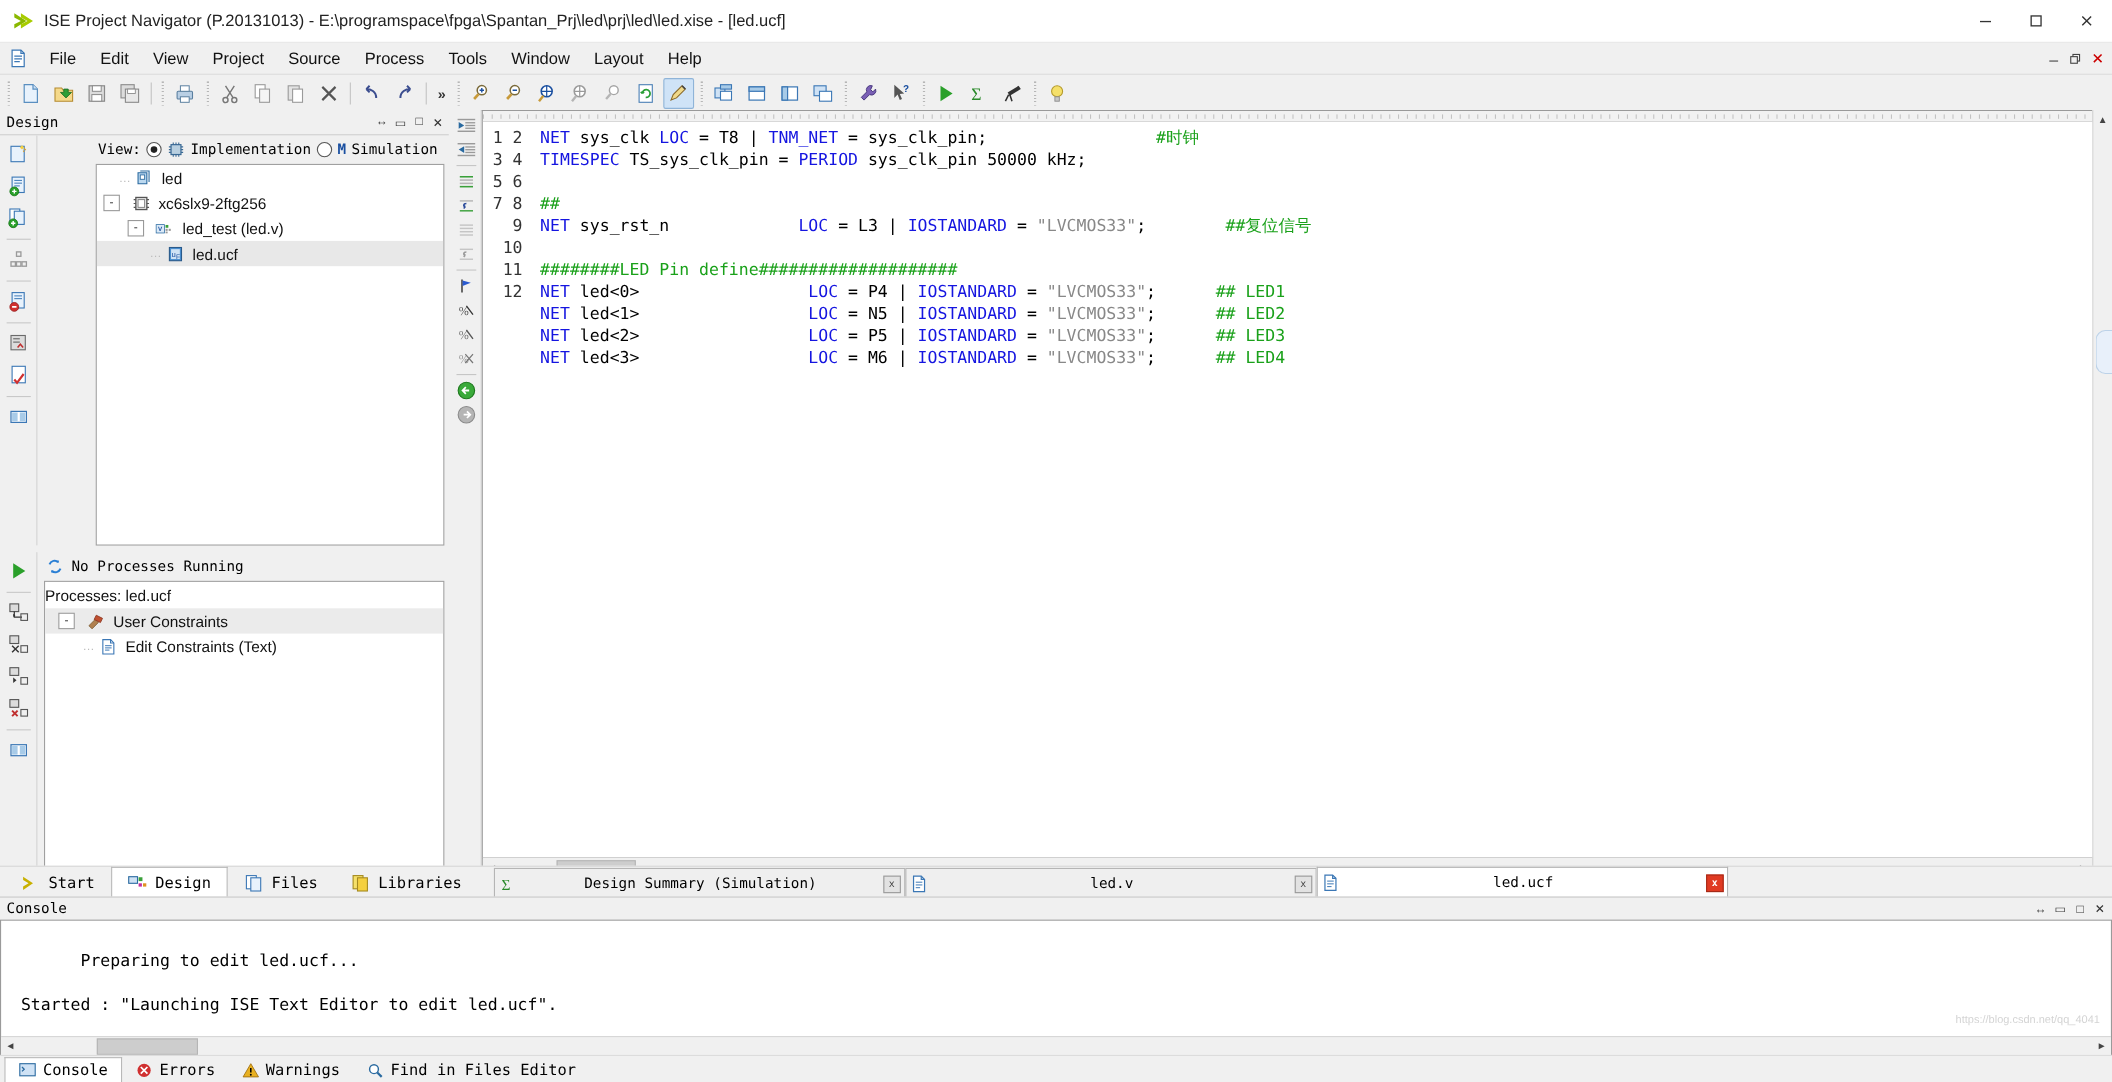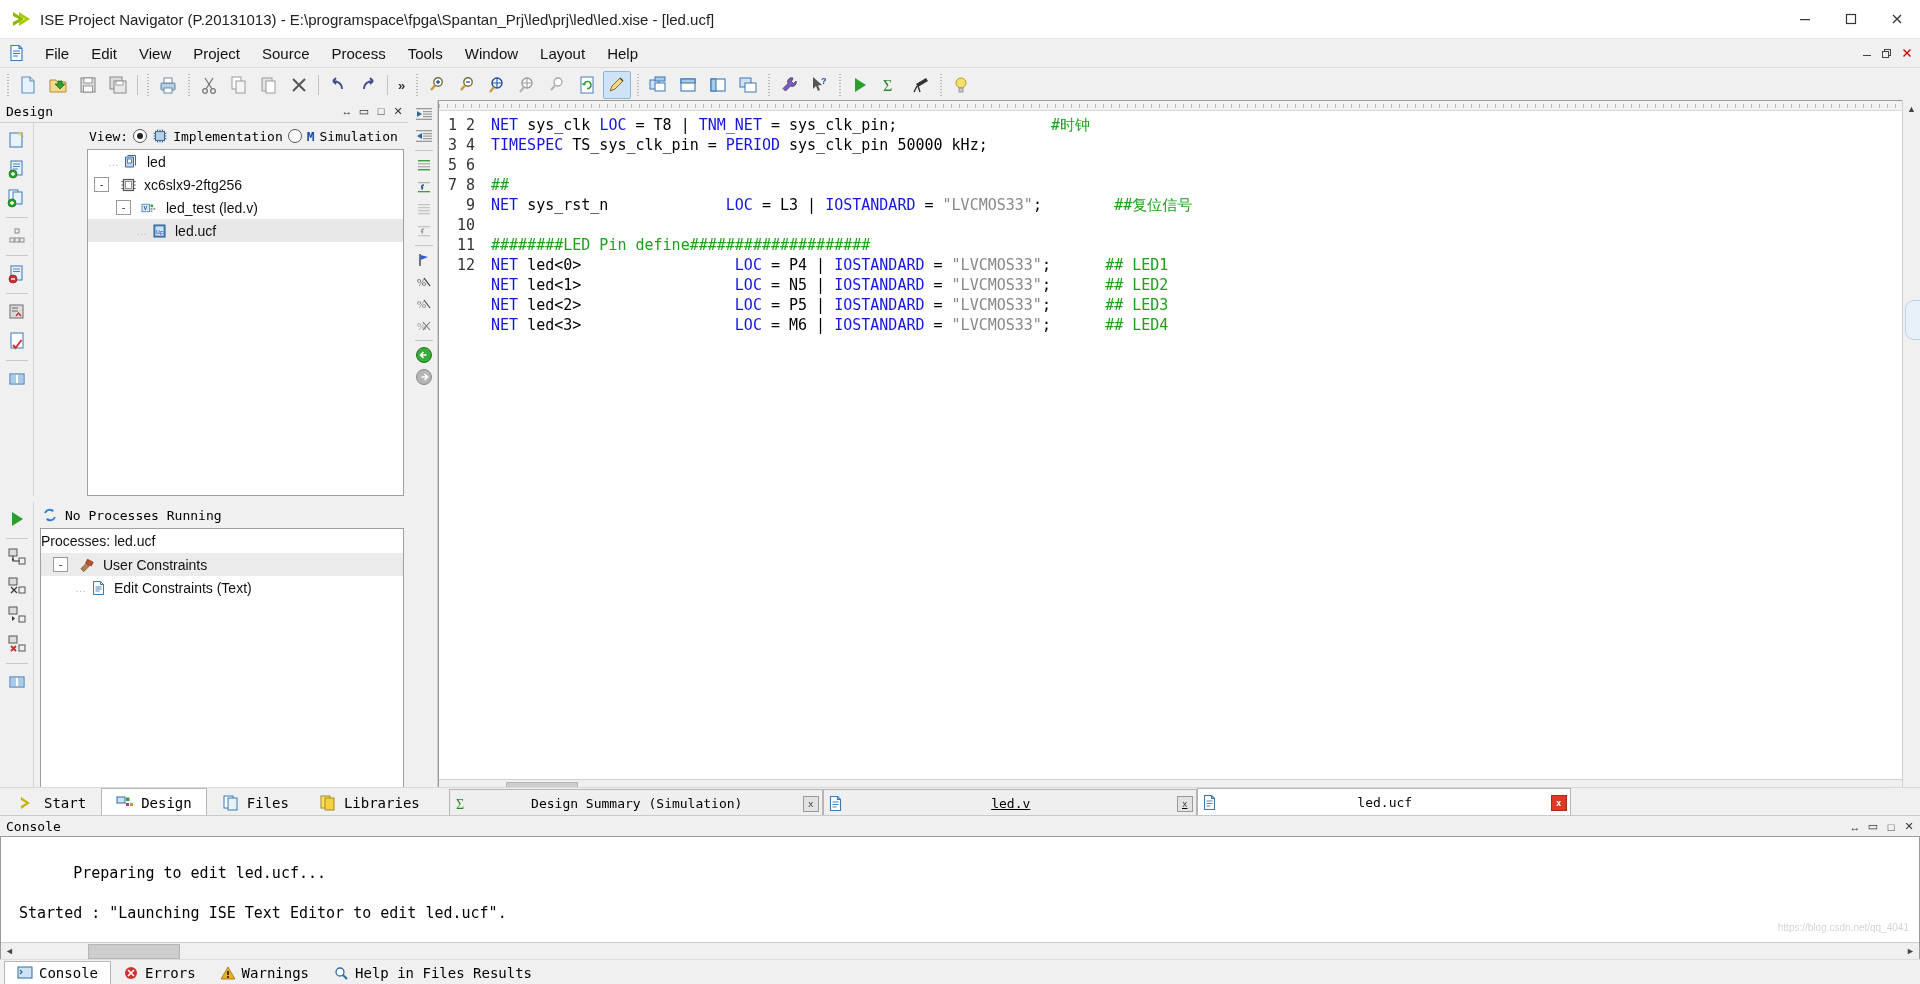--- a/index.html
+++ b/index.html
@@ -896,21 +896,21 @@
         <span class="dicon">
           <svg width="18" height="16" viewBox="0 0 18 16">
               <text x="3" y="13" font-size="14" fill="#2a8a2a" font-family="serif">Σ</text>
             </svg>
         </span>
         <span class="dlabel">Design Summary (Simulation)</span>
         <span class="dclose">
             <span class="xbox">x</span>
           </span>
       </div>
-      <div class="dtab" style="width:372px;text-decoration:underline;">
+      <div class="dtab" style="width:372px;">
         <span class="dicon">
           <svg width="18" height="17" viewBox="0 0 18 17">
               <path d="M3.5 1.5 h7 l3 3 v11 h-10 Z" fill="#fff" stroke="#3b77b5" stroke-width="1.1"></path>
               <path d="M10.5 1.5 v3 h3" fill="none" stroke="#3b77b5" stroke-width="1.1"></path>
               <path d="M5.5 7 h6 M5.5 9.5 h6 M5.5 12 h4" stroke="#3b77b5" stroke-width=".9"></path>
             </svg>
         </span>
         <span class="dlabel">led.v</span>
         <span class="dclose">
             <span class="xbox">x</span>
@@ -986,17 +986,17 @@
       </span>
       <span>Warnings</span>
     </div>
     <div class="stab">
       <span style="display:inline-flex;">
         <svg width="16" height="14" viewBox="0 0 16 14">
             <circle cx="7" cy="6" r="4" fill="#fff" stroke="#2a6aa0" stroke-width="1.3"></circle>
             <path d="M10 9 L14 13" stroke="#2a6aa0" stroke-width="2"></path>
           </svg>
       </span>
-      <span>Help in Files Results</span>
+      <span>Find in Files Editor</span>
     </div>
   </div>
 
 </div>
 
 </body></html>

